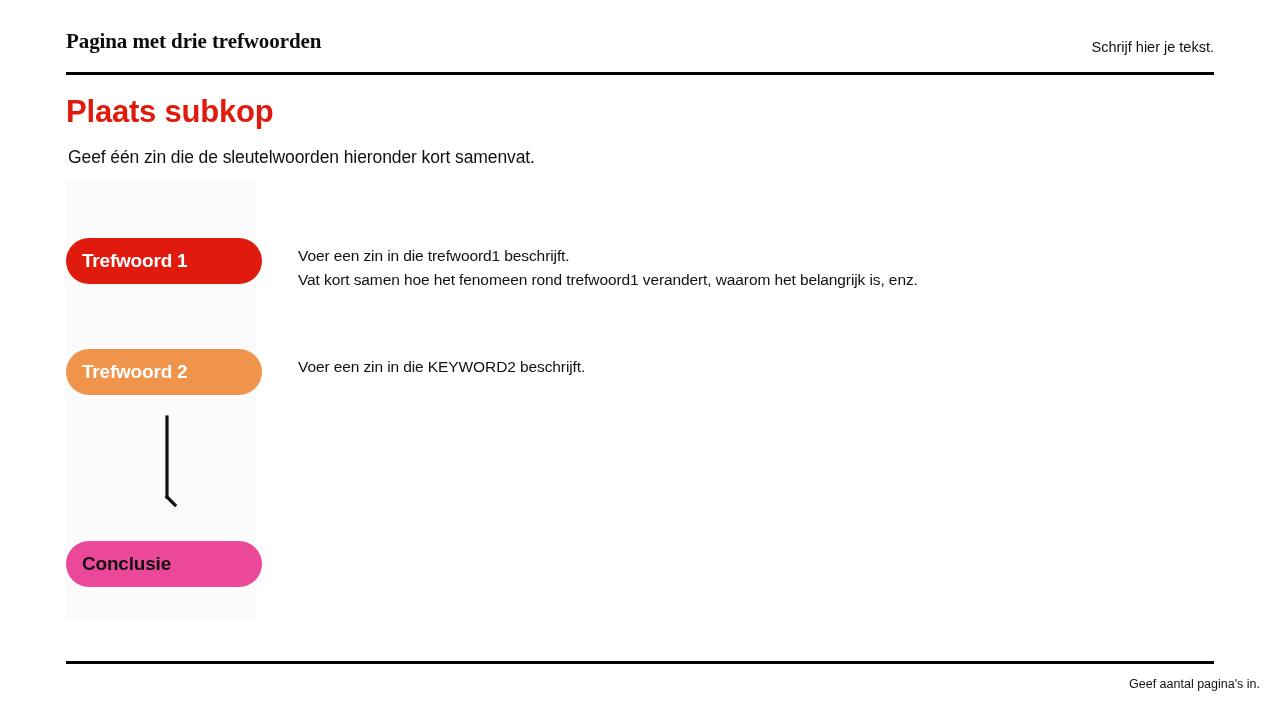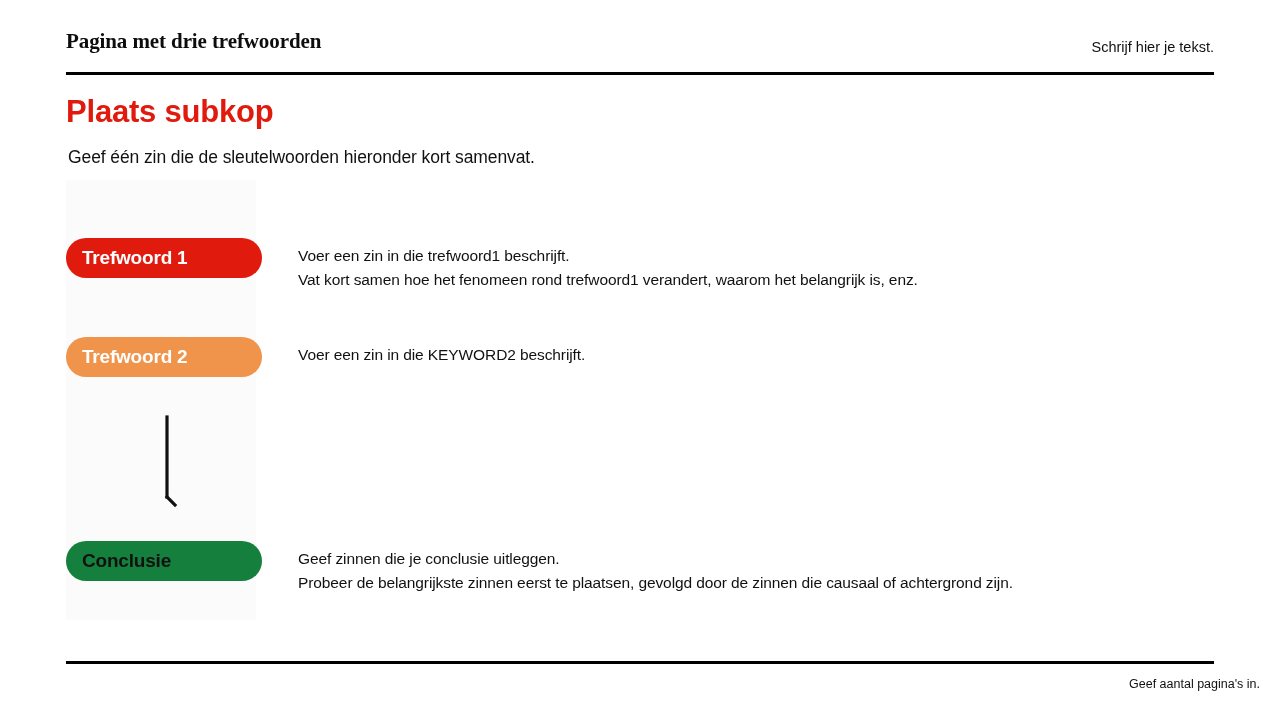--- a/index.html
+++ b/index.html
@@ -91,39 +91,39 @@
 
   
   .row {
     position: absolute;
     left: 66px;
     width: 1148px;
     display: flex;
     align-items: flex-start;
   }
   .row-kw1 { top: 238px; }
-  .row-kw2 { top: 337px; }
+  .row-kw2 { top: 349px; }
   .row-concl { top: 541px; }
 
   .pill {
     width: 196px;
-    height: 40px;
+    height: 46px;
     border-radius: 26px;
     display: flex;
     align-items: center;
     box-sizing: border-box;
     padding-left: 16px;
     font-size: 19px;
     font-weight: bold;
     letter-spacing: -0.2px;
     flex: 0 0 auto;
   }
   .pill-1 { background: #e01b0e; color: #ffffff; }
   .pill-2 { background: #f0934b; color: #ffffff; }
-  .pill-3 { background: #15803d; color: #111111; }
+  .pill-3 { background: #ec4899; color: #111111; }
 
   .row-text {
     margin-left: 36px;
     padding-top: 6px;
     font-size: 15.5px;
     line-height: 1.52;
     color: #111111;
     letter-spacing: -0.1px;
   }
   .row-text div { white-space: nowrap; }
@@ -194,22 +194,18 @@
     <svg width="60" height="95" viewBox="0 0 60 95" fill="none" xmlns="http://www.w3.org/2000/svg">
       <path d="M17 2 L17 82" stroke="#111111" stroke-width="3.2" stroke-linecap="square"></path>
       <path d="M17 82 L25 90" stroke="#111111" stroke-width="3.2" stroke-linecap="square"></path>
     </svg>
   </div>
 
   <div class="row row-concl">
     <div class="pill pill-3">
       <span>Conclusie</span>
     </div>
-    <div class="row-text">
-      <div>Geef zinnen die je conclusie uitleggen.</div>
-      <div>Probeer de belangrijkste zinnen eerst te plaatsen, gevolgd door de zinnen die causaal of achtergrond zijn.</div>
-    </div>
   </div>
 
   <div class="footer-rule"></div>
   <div class="footer-text">Geef aantal pagina's in.</div>
 
 </div>
 
 </body></html>

